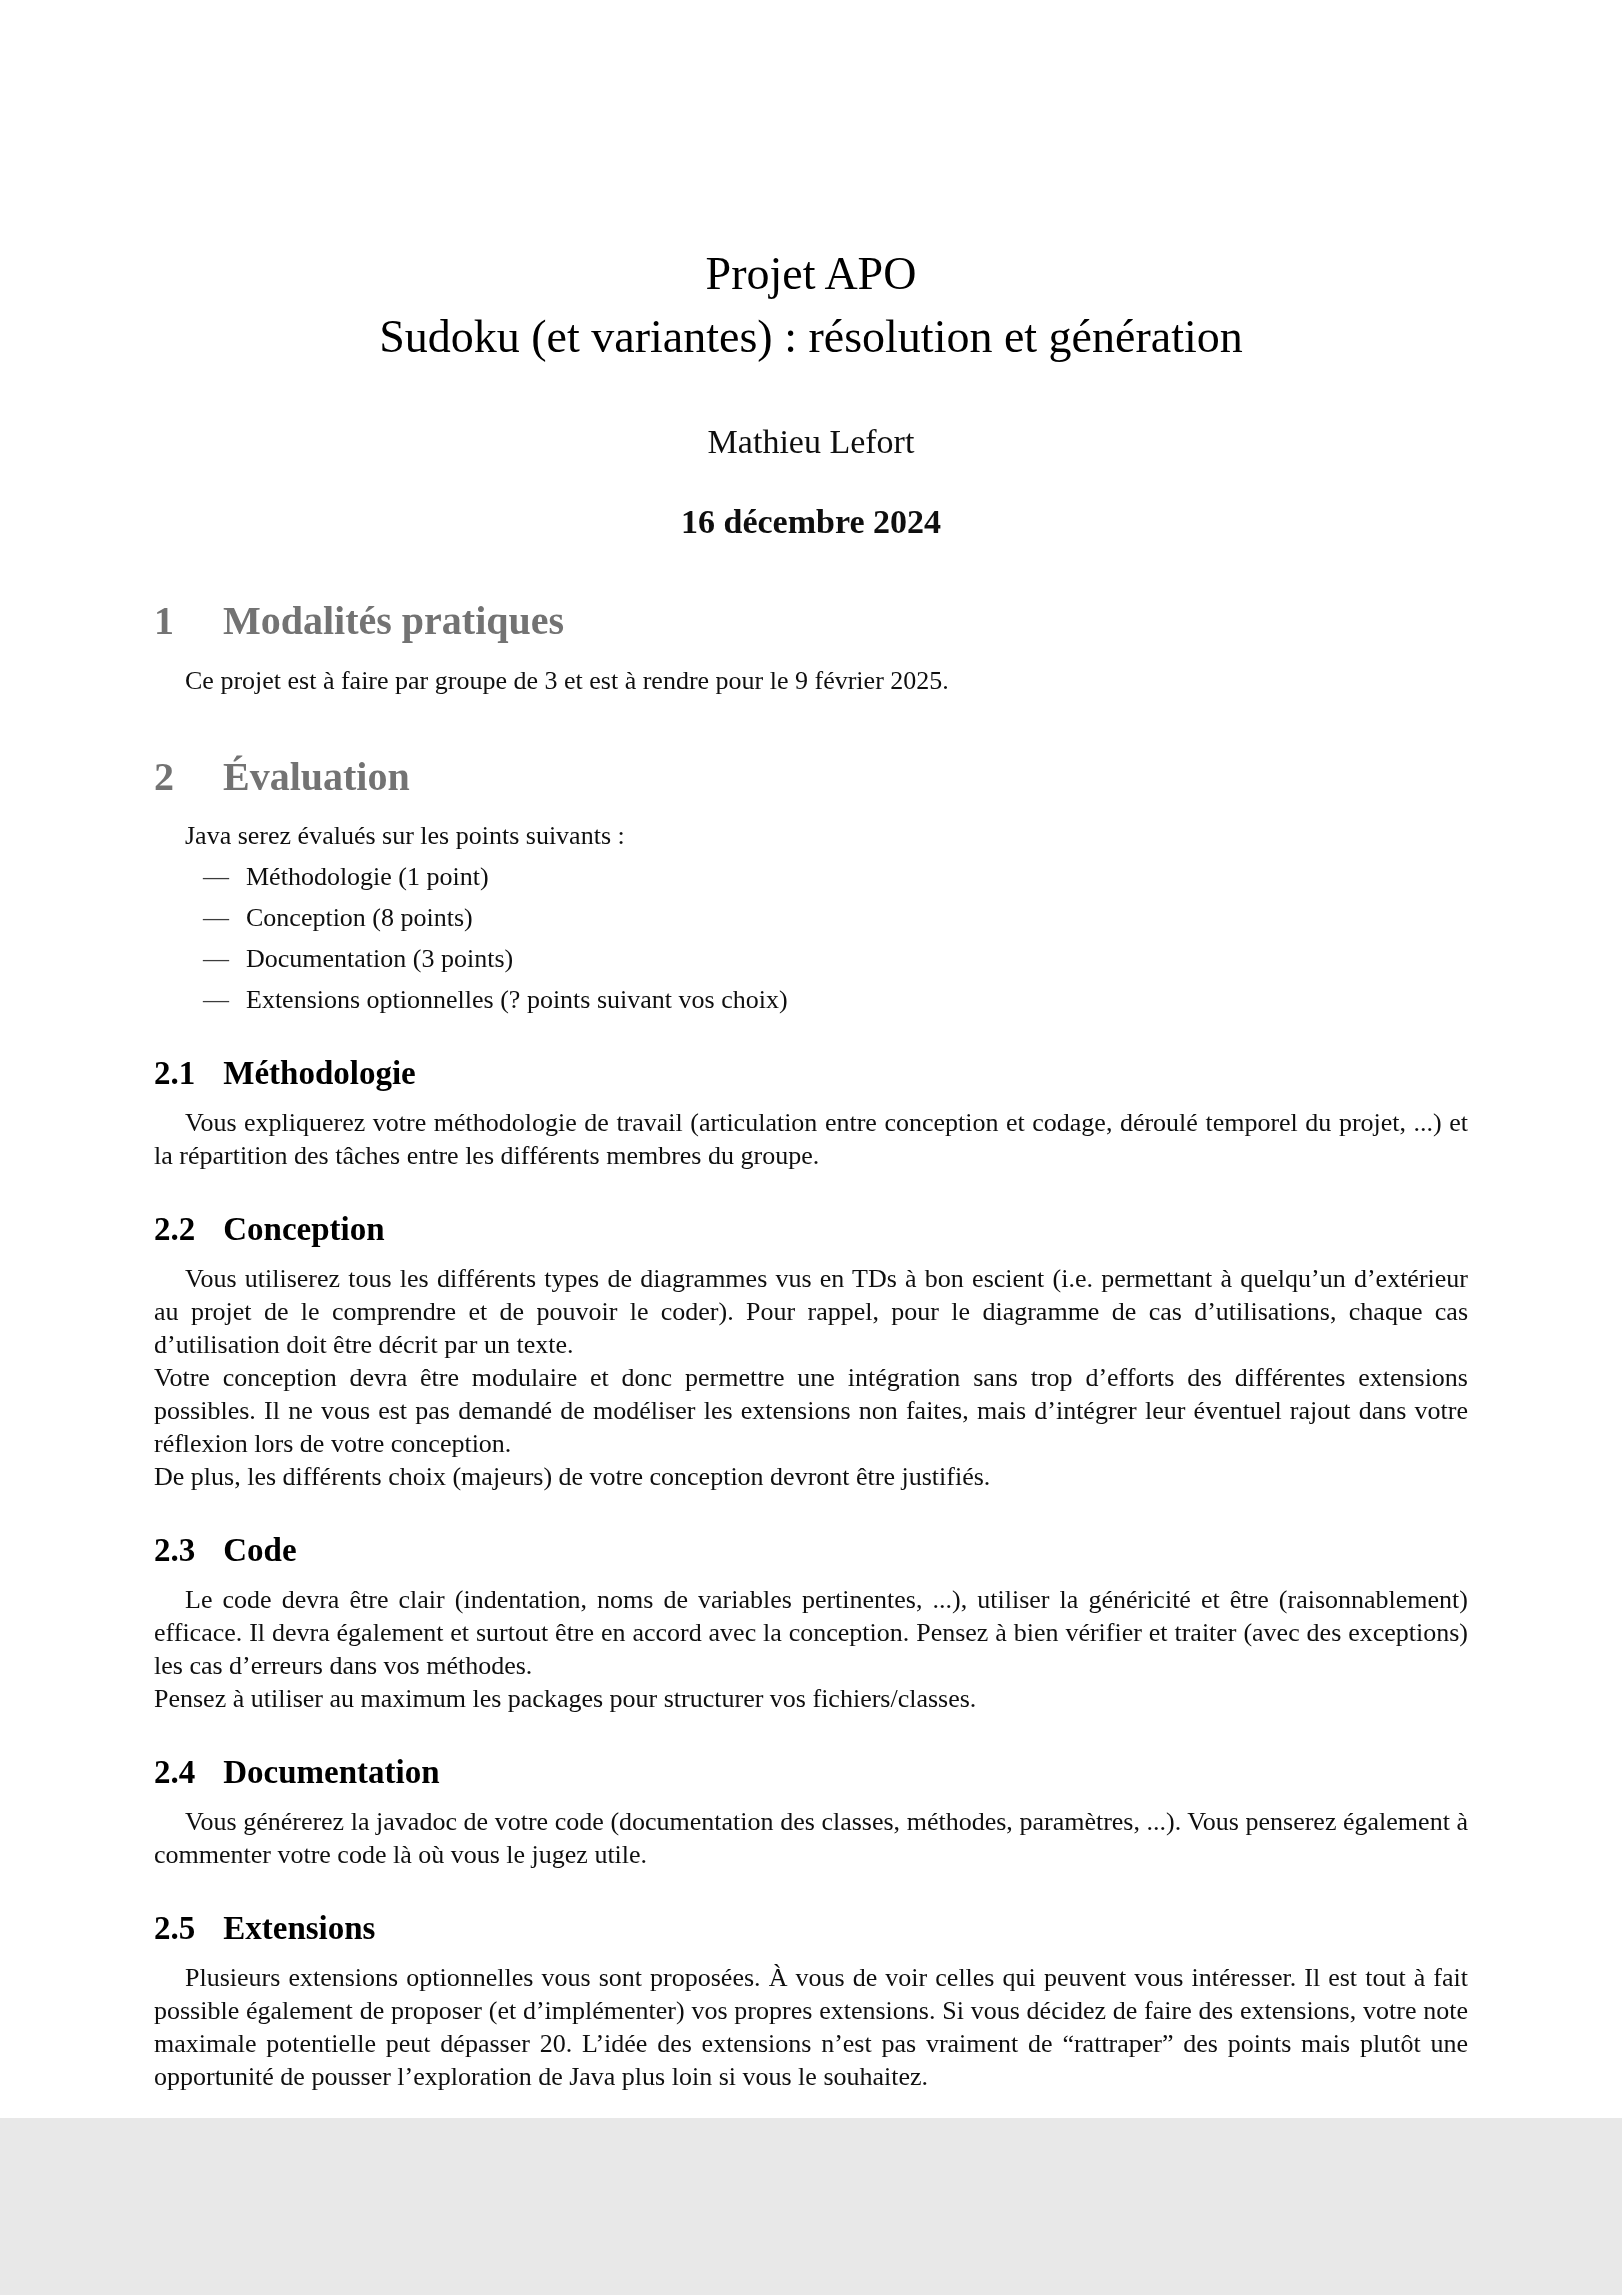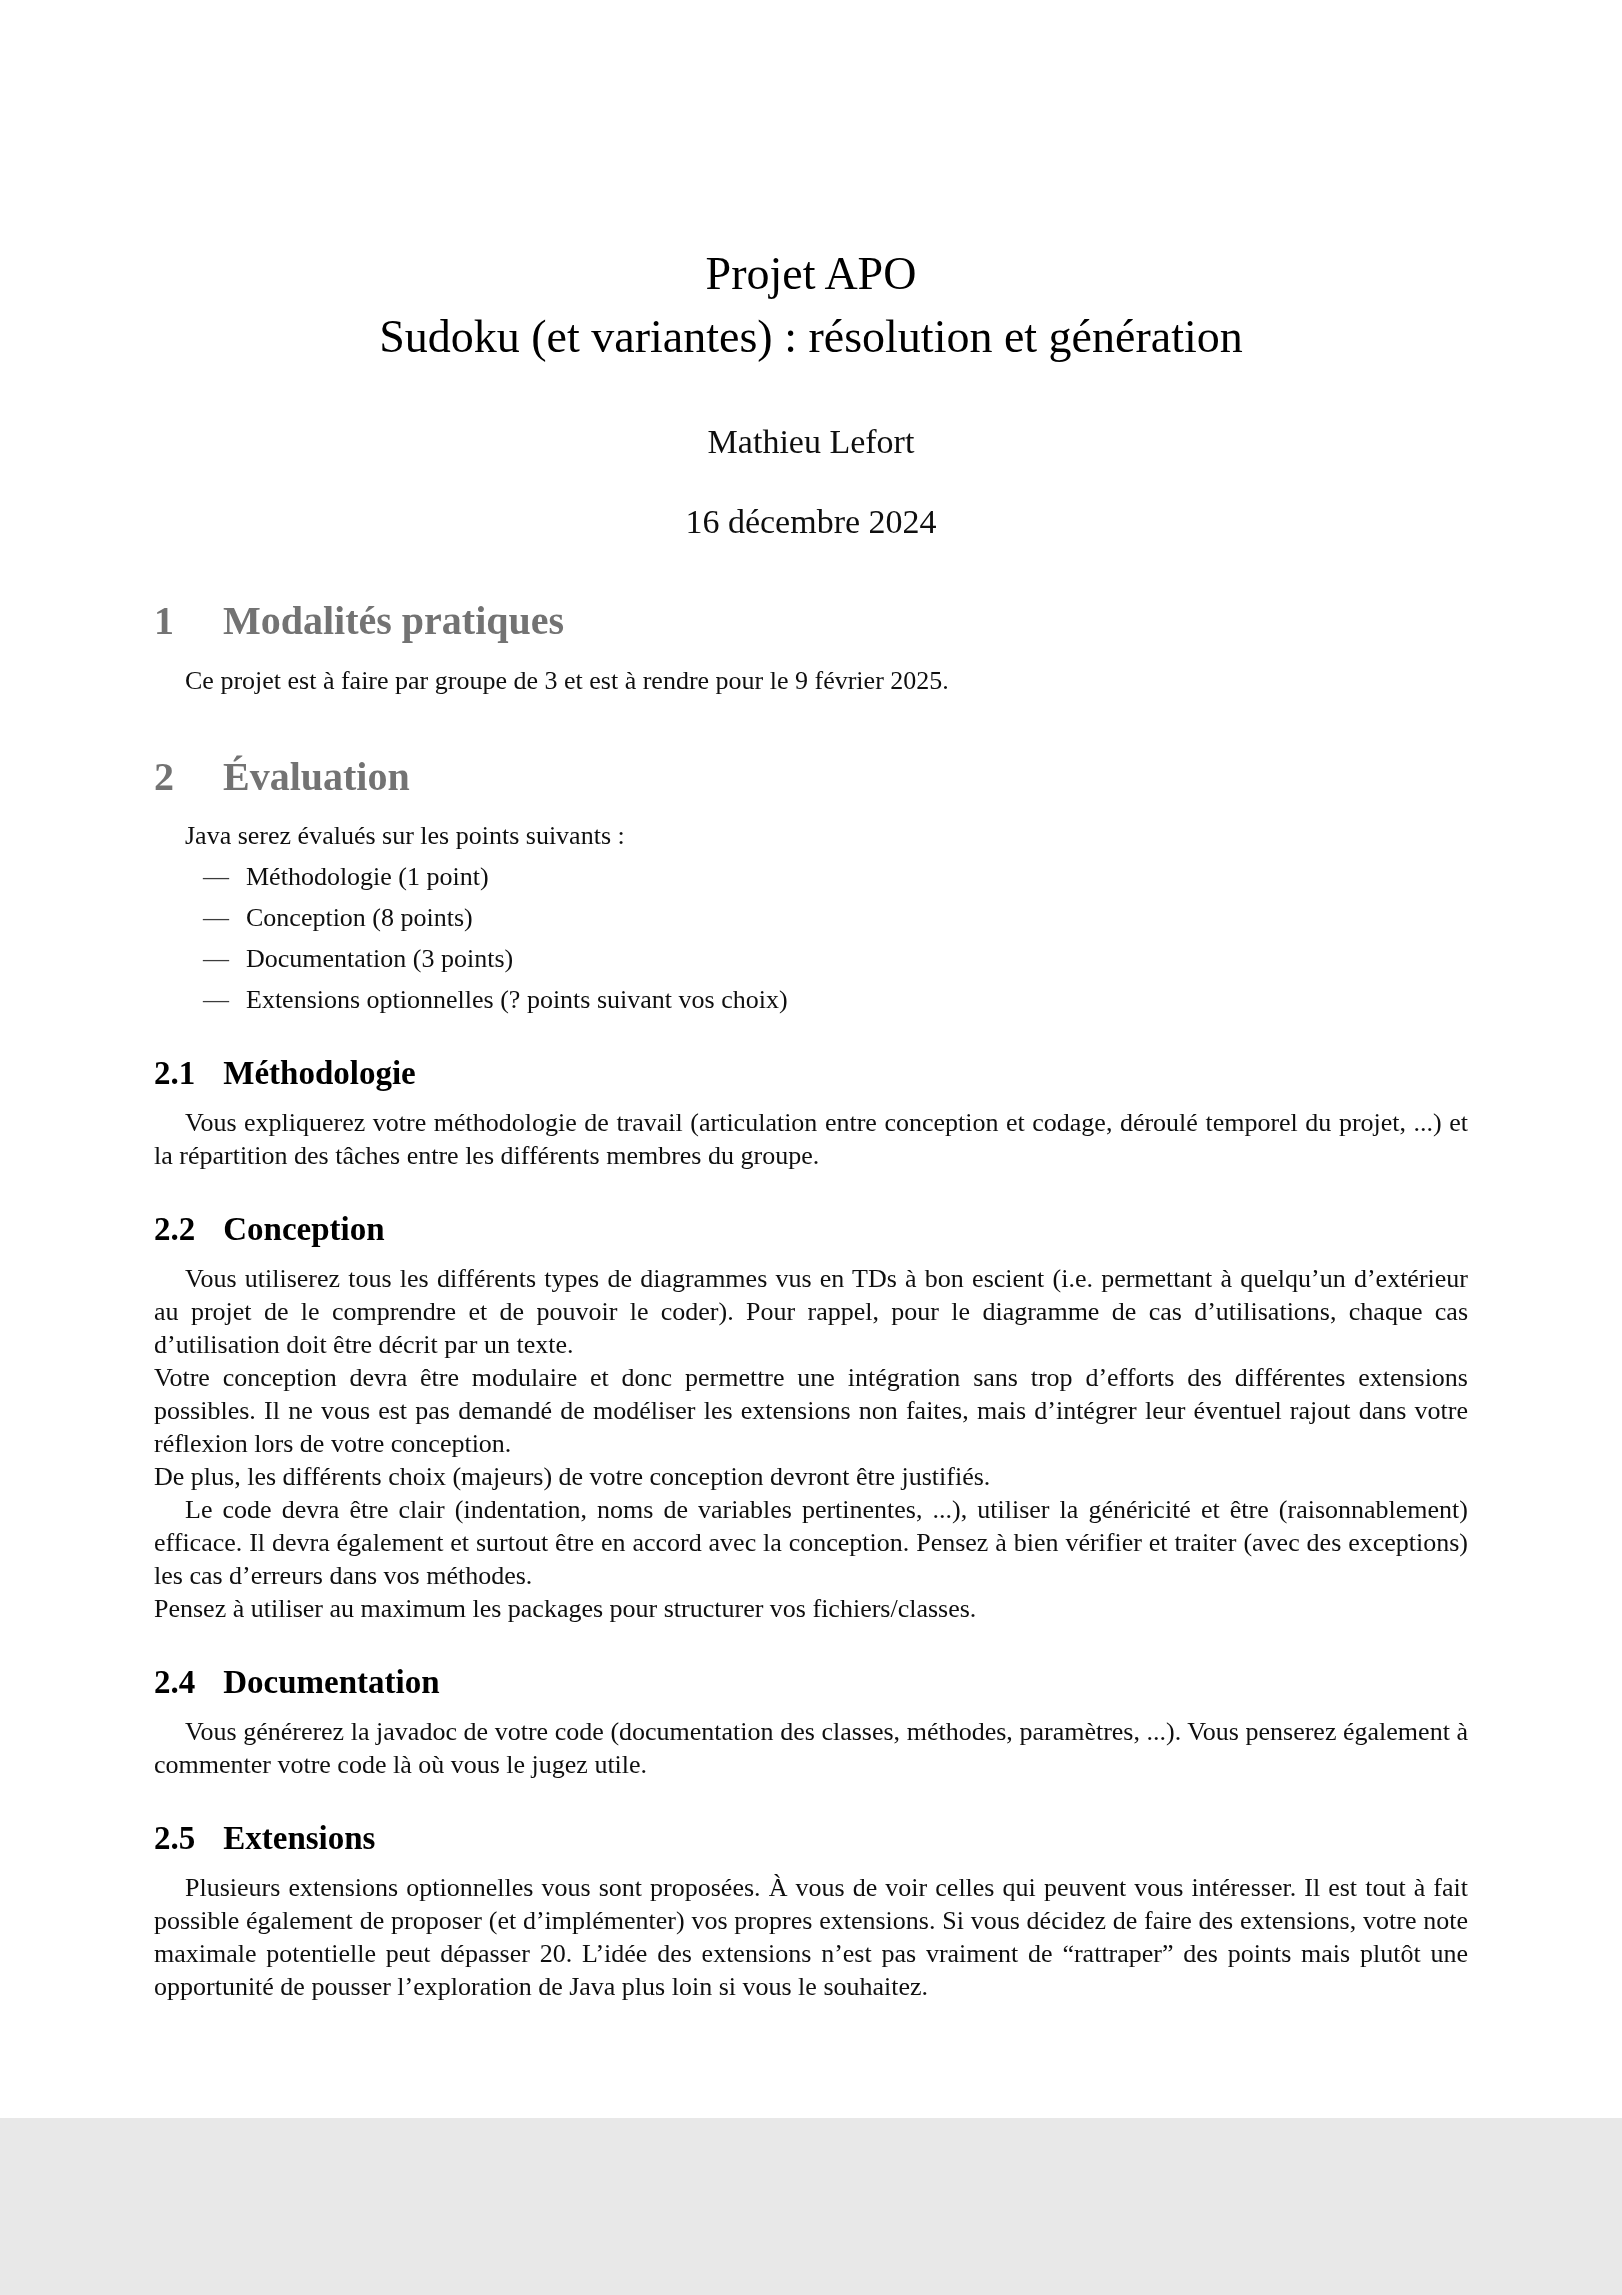--- a/index.html
+++ b/index.html
@@ -34,20 +34,21 @@
     margin-top: 54px;
     text-align: center;
     font-size: 34px;
     line-height: 39px;
   }
   .date {
     margin-top: 41px;
     text-align: center;
     font-size: 34px;
     line-height: 39px;
+    font-weight: bold;
   }
   h2.section-heading {
     font-size: 40px;
     line-height: 47px;
     margin: 56px 0 19.6px 0;
     font-weight: bold;
     color: #737373;
   }
   h2.section-heading .sec-num {
     display: inline-block;
@@ -143,20 +144,23 @@
     </h3>
     <p class="para indent">Vous expliquerez votre méthodologie de travail (articulation entre conception et codage, déroulé temporel du projet, ...) et la répartition des tâches entre les différents membres du groupe.</p>
 
     <h3 class="subsection-heading">
       <span class="sec-num">2.2</span><span>Conception</span>
     </h3>
     <p class="para indent">Vous utiliserez tous les différents types de diagrammes vus en TDs à bon escient (i.e. permettant à quelqu’un d’extérieur au projet de le comprendre et de pouvoir le coder). Pour rappel, pour le diagramme de cas d’utilisations, chaque cas d’utilisation doit être décrit par un texte.</p>
     <p class="para">Votre conception devra être modulaire et donc permettre une intégration sans trop d’efforts des différentes extensions possibles. Il ne vous est pas demandé de modéliser les extensions non faites, mais d’intégrer leur éventuel rajout dans votre réflexion lors de votre conception.</p>
     <p class="para">De plus, les différents choix (majeurs) de votre conception devront être justifiés.</p>
 
+    <h3 class="subsection-heading">
+      <span class="sec-num">2.3</span><span>Code</span>
+    </h3>
     <p class="para indent">Le code devra être clair (indentation, noms de variables pertinentes, ...), utiliser la généricité et être (raisonnablement) efficace. Il devra également et surtout être en accord avec la conception. Pensez à bien vérifier et traiter (avec des exceptions) les cas d’erreurs dans vos méthodes.</p>
     <p class="para">Pensez à utiliser au maximum les packages pour structurer vos fichiers/classes.</p>
 
     <h3 class="subsection-heading">
       <span class="sec-num">2.4</span><span>Documentation</span>
     </h3>
     <p class="para indent">Vous générerez la javadoc de votre code (documentation des classes, méthodes, paramètres, ...). Vous penserez également à commenter votre code là où vous le jugez utile.</p>
 
     <h3 class="subsection-heading">
       <span class="sec-num">2.5</span><span>Extensions</span>

